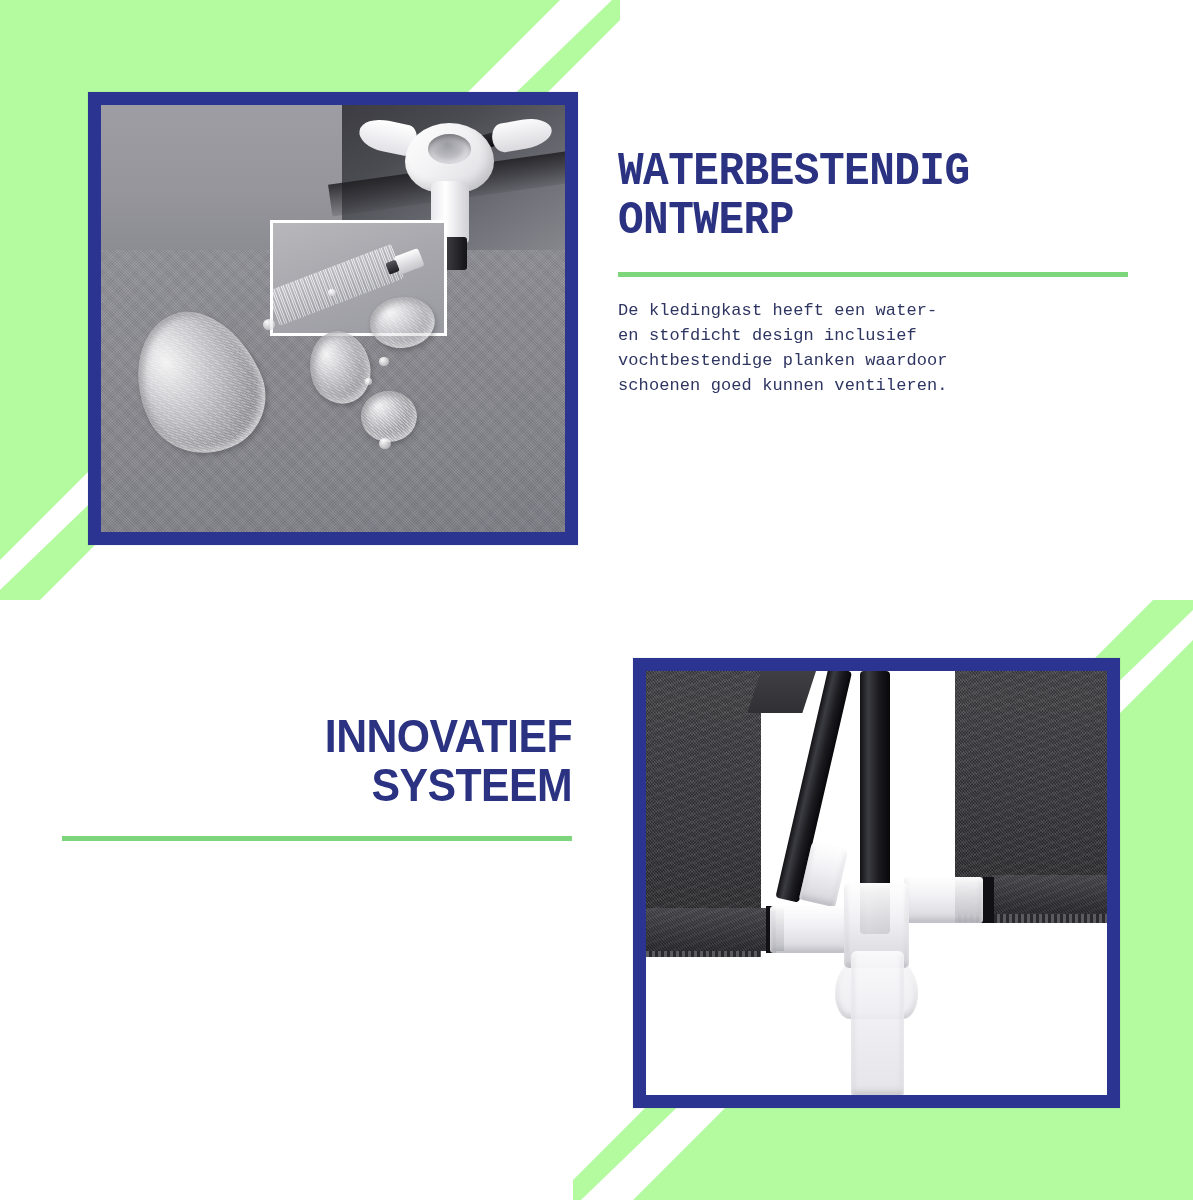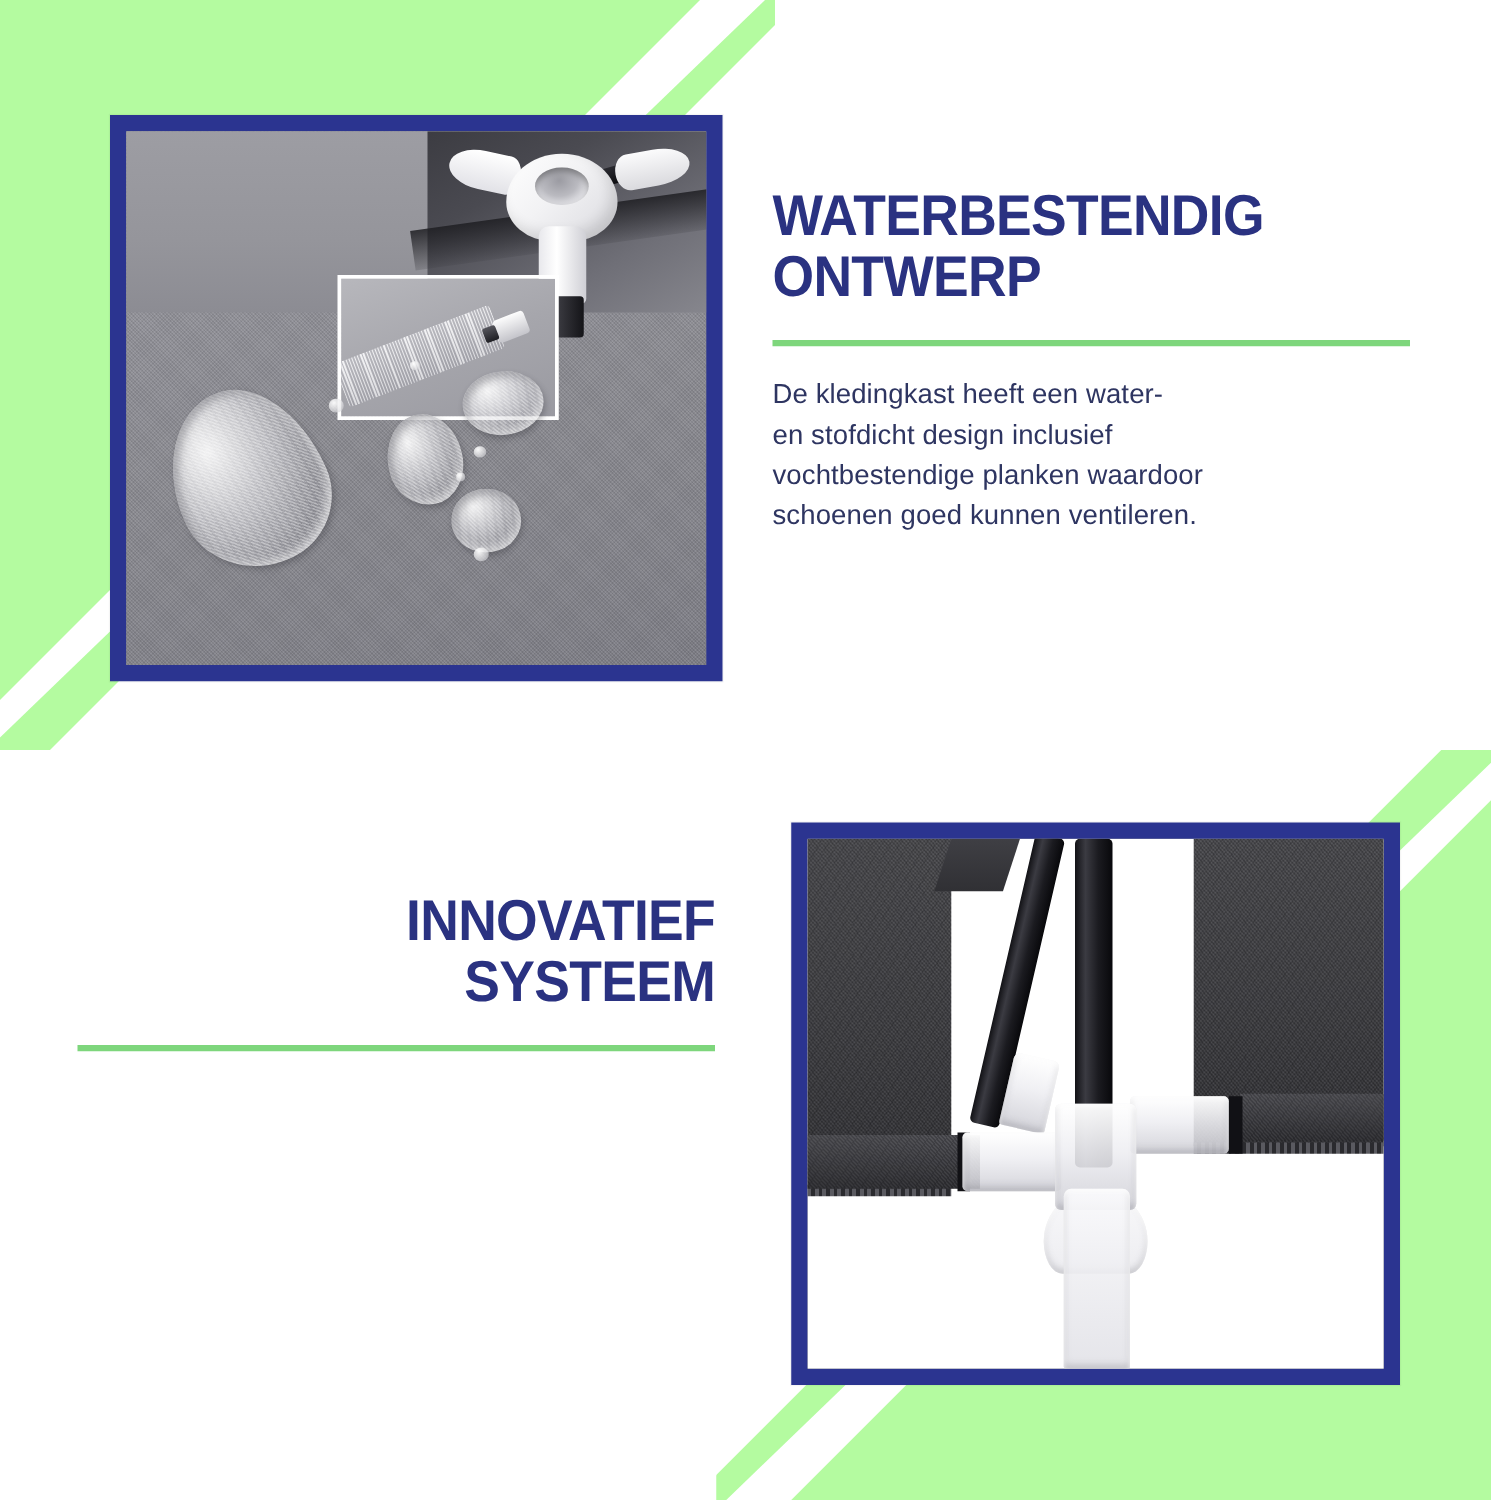--- a/index.html
+++ b/index.html
@@ -210,21 +210,21 @@
   .hub-flare{ left:41%;   top:66%;   width:18%;  height:16%;
               background:linear-gradient(180deg,rgba(248,248,250,.9),rgba(225,225,231,.6));
               border-radius:50% 50% 18% 18%/62% 62% 38% 38%; }
   .cap-slant{ left:34.5%; top:41%;   width:8%;   height:14%;
               transform:rotate(13deg); border-radius:5px 5px 3px 3px; }
   .band-l { position:absolute; left:26%;   top:55.5%; width:2.2%; height:11%; background:#111115; }
   .band-r { position:absolute; left:73%;   top:48.5%; width:2.4%; height:11%; background:#111115; }
 
   
   .block { position:absolute; }
-  #block-water  { left:618px; top:148px;  width:510px; }
+  #block-water  { left:618px; top:148px;  width:510px;font-family:Liberation Mono, monospace; }
   #block-system { left:62px;  top:712px;  width:510px; text-align:right; }
 
   .heading {
     color:#2a3281;
     font-weight:bold;
     font-size:46px;
     line-height:1.07;
     letter-spacing:-0.6px;
     font-stretch:condensed;
     transform:scaleX(0.93);
@@ -235,21 +235,21 @@
 
   .divider {
     height:5px;
     background:#7ed67c;
     margin:26px 0 22px 0;
     width:100%;
   }
 
   .body-text {
     color:#2e3561;
-    font-size:22px;
+    font-size:17px;
     line-height:1.46;
     letter-spacing:0.1px;
     white-space:pre-line;
     margin-top:14px;
   }
 </style>
 </head>
 <body>
 
 <svg id="deco-tl" class="deco" viewBox="0 0 620 600" preserveAspectRatio="none">

